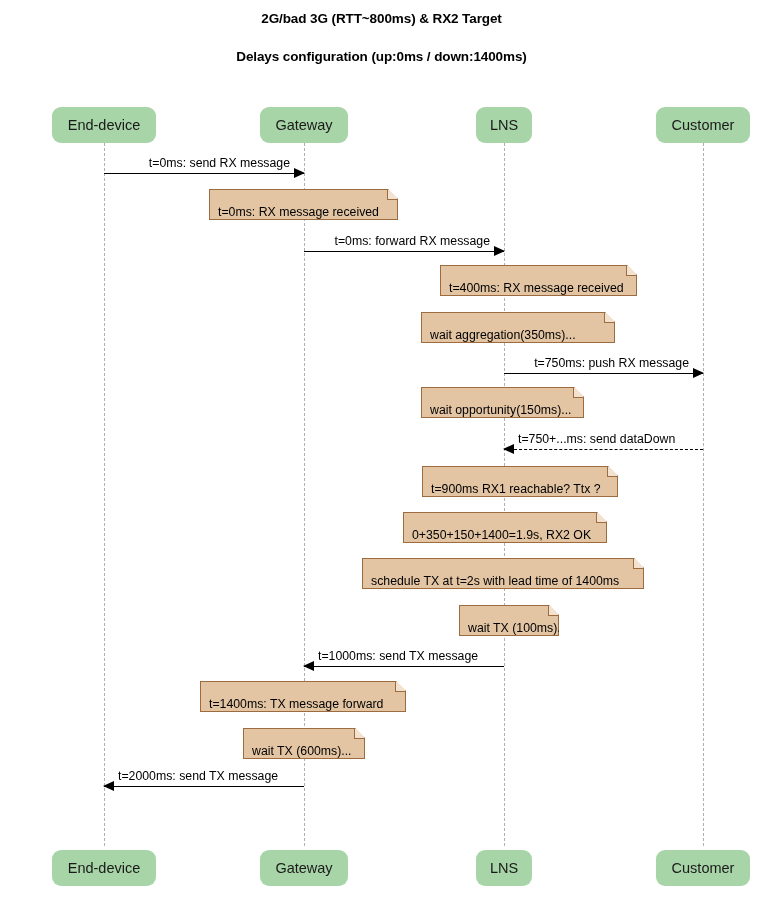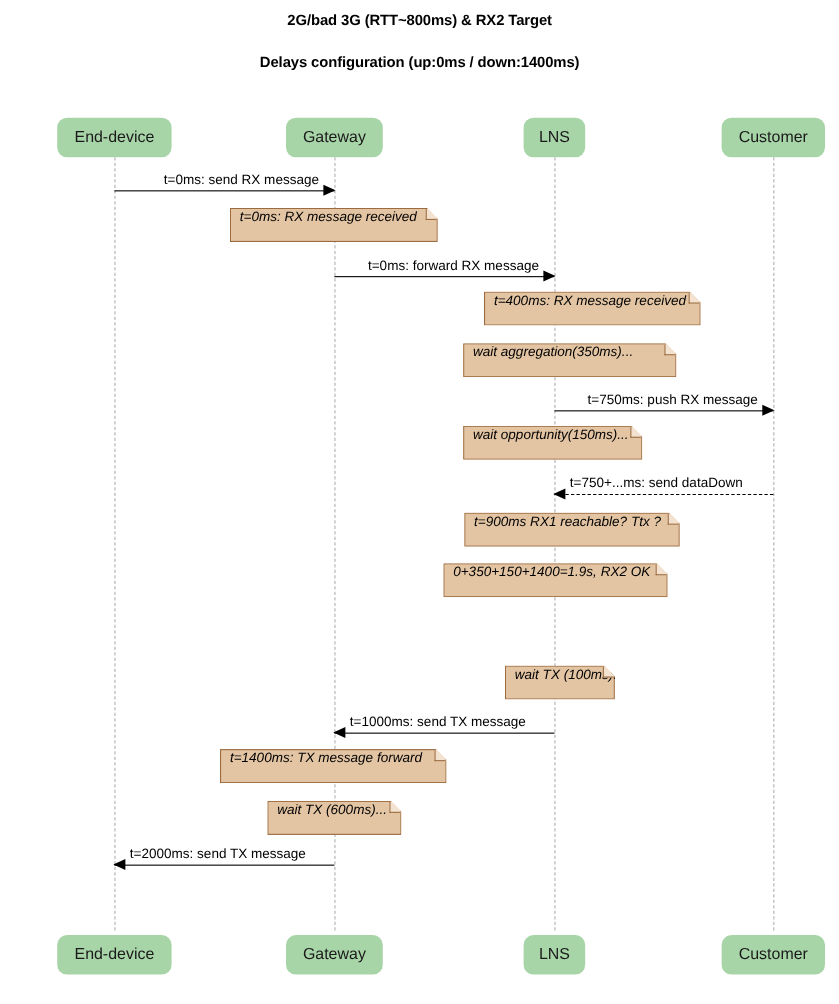--- a/index.html
+++ b/index.html
@@ -56,29 +56,28 @@
   }
 
   
   .note {
     position: absolute;
     height: 31px;
     background: #e3c5a4;
     border: 1px solid #9c6b3f;
     box-sizing: border-box;
     display: flex;
-    align-items: flex-start;
+    align-items: flex-end;
     font-size: 12.3px;
     color: #000;
     white-space: nowrap;
     padding-left: 8px;
     padding-right: 0;
     
     clip-path: polygon(0 0, calc(100% - 10px) 0, 100% 10px, 100% 100%, 0 100%);
-    font-style: italic;
   }
   .note .fold {
     position: absolute;
     top: 0;
     right: 0;
     width: 10px;
     height: 10px;
     background: #f3e2cf;
     border-left: 1px solid #9c6b3f;
     border-bottom: 1px solid #9c6b3f;
@@ -201,20 +200,24 @@
   <div class="note" style="left:406px; top:466px; width:196px;margin-left:16px;">
     <span>t=900ms RX1 reachable? Ttx ?</span>
     <span class="fold"></span>
   </div>
 
   <div class="note" style="left:403px; top:512px; width:204px;">
     <span>0+350+150+1400=1.9s, RX2 OK</span>
     <span class="fold"></span>
   </div>
 
+  <div class="note" style="left:362px; top:558px; width:282px;">
+    <span>schedule TX at t=2s with lead time of 1400ms</span>
+    <span class="fold"></span>
+  </div>
 
   <div class="note" style="left:443px; top:605px; width:100px;margin-left:16px;">
     <span>wait TX (100ms)...</span>
     <span class="fold"></span>
   </div>
 
   <div class="msg to-left" style="left:304px; width:200px; top:666px;">
     <div class="line"></div>
     <div class="head"></div>
     <div class="label">t=1000ms: send TX message</div>

